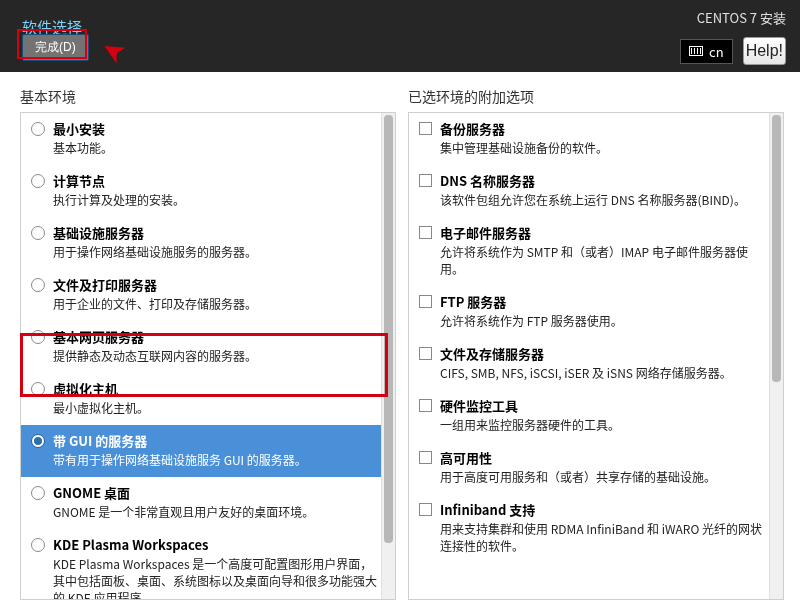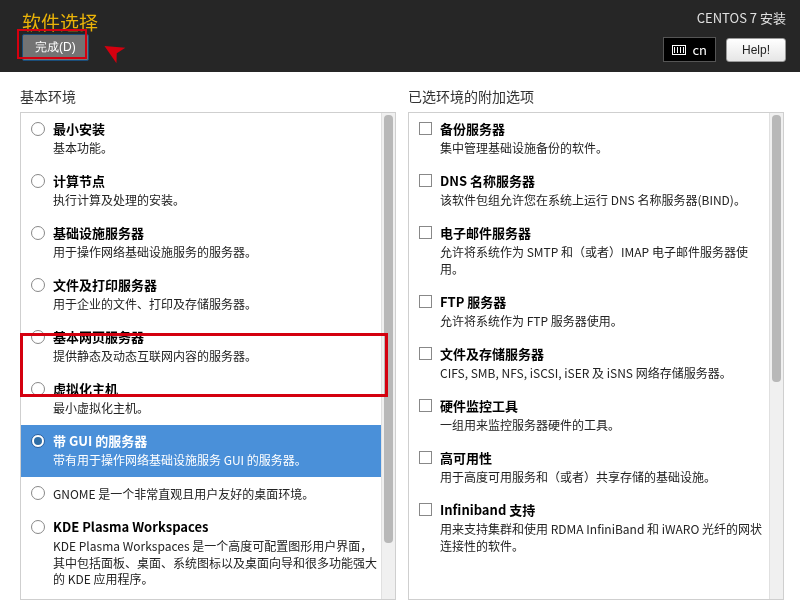--- a/index.html
+++ b/index.html
@@ -1,28 +1,28 @@
 <!DOCTYPE html>
 <html><head>
 <meta charset="utf-8">
 <style>
   * { box-sizing: border-box; margin: 0; padding: 0; }
   body { font-family: "Noto Sans CJK SC", "Microsoft YaHei", sans-serif; font-size: 13px; background: #fff; width: 800px; height: 602px; overflow: hidden; position: relative; }
   .header { background: #262626; color: #fff; height: 72px; position: relative; }
-  .page-title { position: absolute; left: 22px; top: 8px; font-size: 19px; font-weight: normal; color: #eab308; }
+  .page-title { position: absolute; left: 22px; top: 16px; font-size: 15px; font-weight: normal; color: #7dd3fc; }
   .done-btn { position: absolute; left: 22px; top: 34px; background: #737373; border: 1px solid #1a4d7a; color: #fff; padding: 4px 12px; font-size: 12px; border-radius: 2px; cursor: pointer; }
   .done-highlight { position: absolute; left: 17px; top: 29px; width: 70px; height: 30px; border: 2px solid #d4000f; pointer-events: none; }
   .arrow { position: absolute; left: 100px; top: 34px; color: #d4000f; font-size: 28px; transform: rotate(210deg); }
   .right-header { position: absolute; right: 14px; top: 8px; text-align: right; }
   .install-title { color: #e0e0e0; font-size: 13px; margin-bottom: 10px; }
   .lang-row { display: flex; align-items: center; justify-content: flex-end; gap: 10px; }
   .kb { display: inline-flex; align-items: center; gap: 6px; background: #000; border: 1px solid #555; color: #fff; padding: 2px 8px; border-radius: 0; cursor: pointer; }
   .kb-icon { width: 14px; height: 10px; border: 1px solid #fff; position: relative; }
   .kb-icon::after { content: ""; position: absolute; inset: 1px; background: repeating-linear-gradient(90deg,#fff 0 1px, transparent 1px 3px); }
-  .help-btn { background: linear-gradient(#fff,#e6e6e6); border: 1px solid #999; color: #222; padding: 4px 15px; font-size: 12px; border-radius: 3px; cursor: pointer; }
+  .help-btn { background: linear-gradient(#fff,#e6e6e6); border: 1px solid #999; color: #222; padding: 4px 2px; font-size: 16px; border-radius: 3px; cursor: pointer; }
   .content { display: flex; gap: 0; padding: 14px 16px 0 20px; height: 528px; }
   .panel { flex: 1; display: flex; flex-direction: column; min-width: 0; }
   .panel-title { font-size: 14px; color: #333; margin-bottom: 6px; font-weight: normal; }
   .list-wrap { border: 1px solid #cfcfcf; flex: 1; overflow: hidden; position: relative; background: #fff; }
   .list-inner { height: 100%; overflow-y: auto; padding-right: 4px; }
   .scrollbar { position: absolute; right: 0; top: 0; bottom: 0; width: 14px; background: #f0f0f0; border-left: 1px solid #e0e0e0; }
   .scrollbar-thumb { position: absolute; left: 2px; right: 2px; background: #b8b8b8; border-radius: 4px; }
   .item { display: flex; align-items: flex-start; gap: 8px; padding: 7px 10px 8px 10px; }
   .item.selected { background: #4a90d9; color: #fff; }
   .radio { width: 14px; height: 14px; border: 1px solid #888; border-radius: 50%; margin-top: 2px; flex-shrink: 0; background: #fff; position: relative; }
@@ -105,20 +105,21 @@
           <div class="item selected">
             <span class="radio"></span>
             <div class="item-text">
               <div class="item-title">带 GUI 的服务器</div>
               <div class="item-desc">带有用于操作网络基础设施服务 GUI 的服务器。</div>
             </div>
           </div>
           <div class="item">
             <span class="radio"></span>
             <div class="item-text">
+              <div class="item-title">GNOME 桌面</div>
               <div class="item-desc">GNOME 是一个非常直观且用户友好的桌面环境。</div>
             </div>
           </div>
           <div class="item">
             <span class="radio"></span>
             <div class="item-text">
               <div class="item-title">KDE Plasma Workspaces</div>
               <div class="item-desc">KDE Plasma Workspaces 是一个高度可配置图形用户界面，其中包括面板、桌面、系统图标以及桌面向导和很多功能强大的 KDE 应用程序。</div>
             </div>
           </div>

